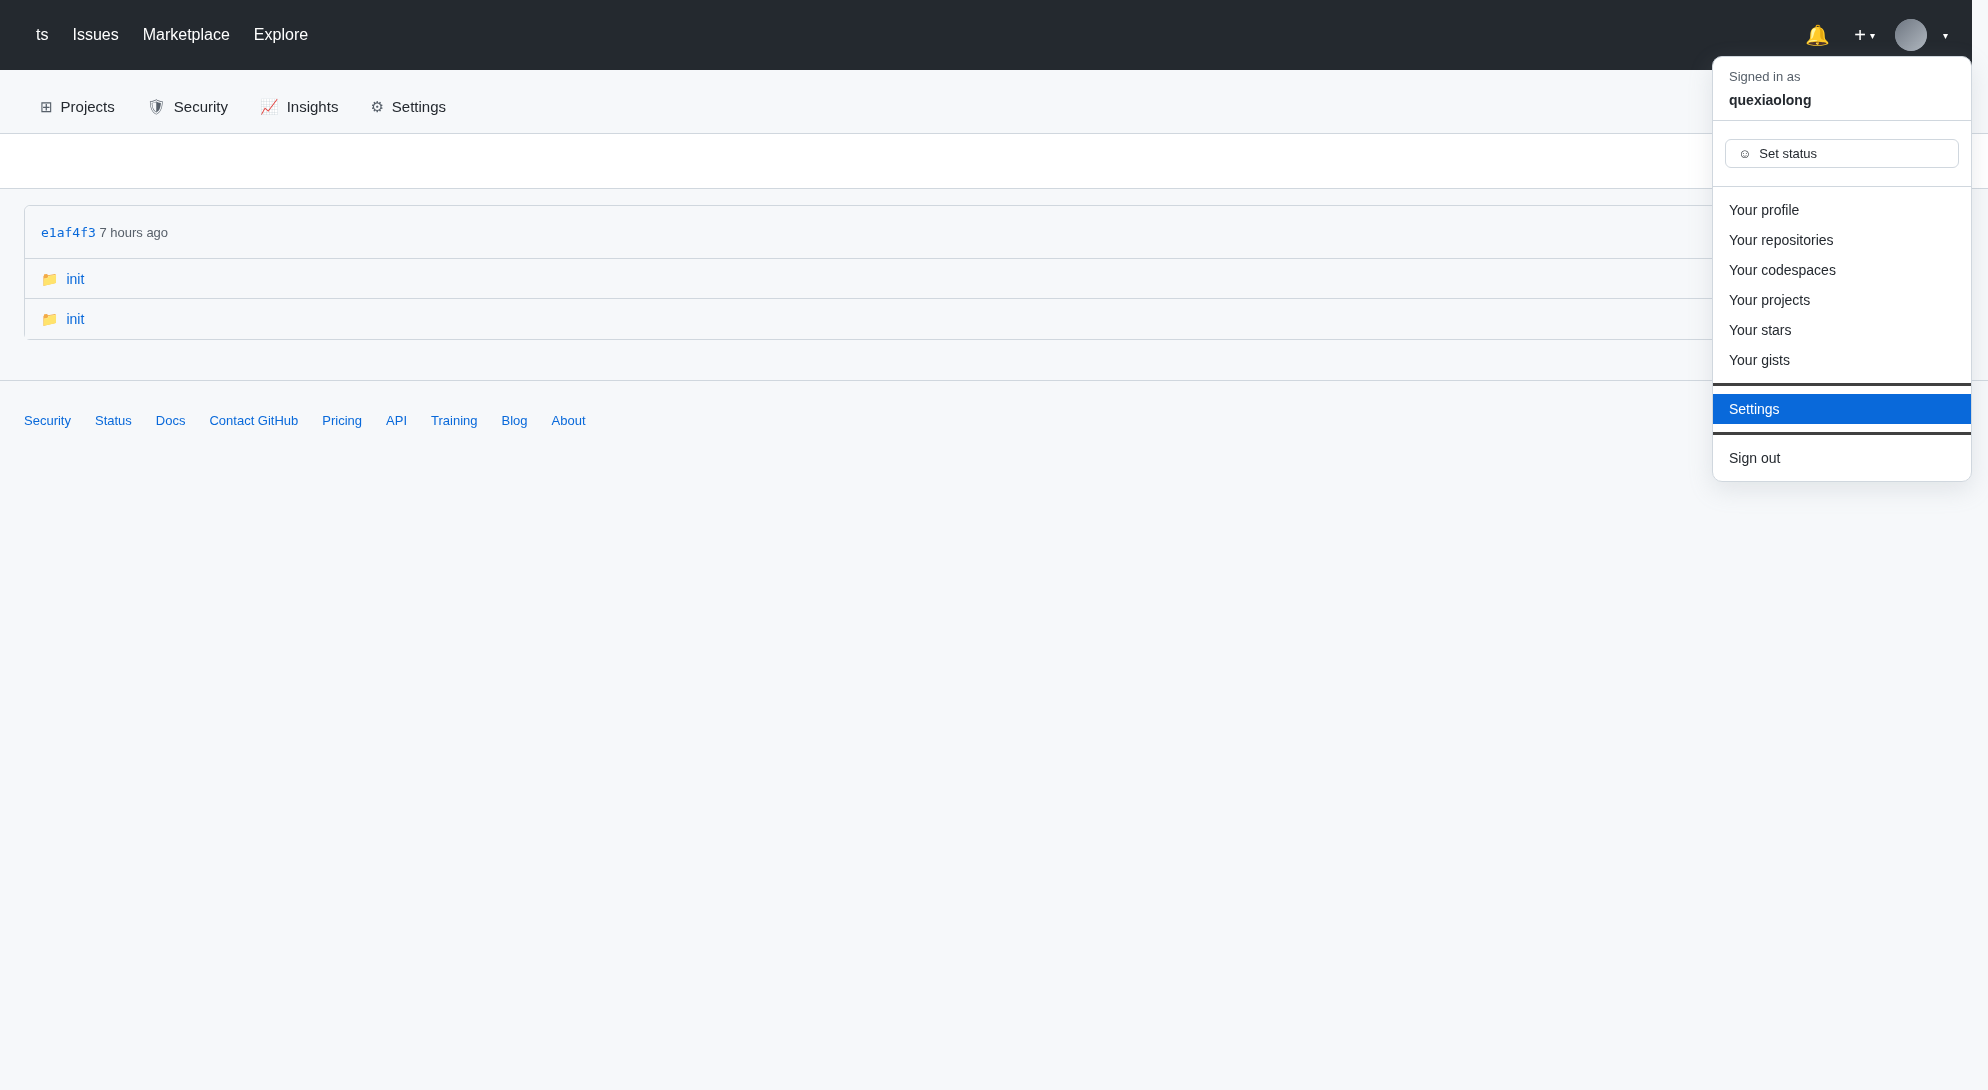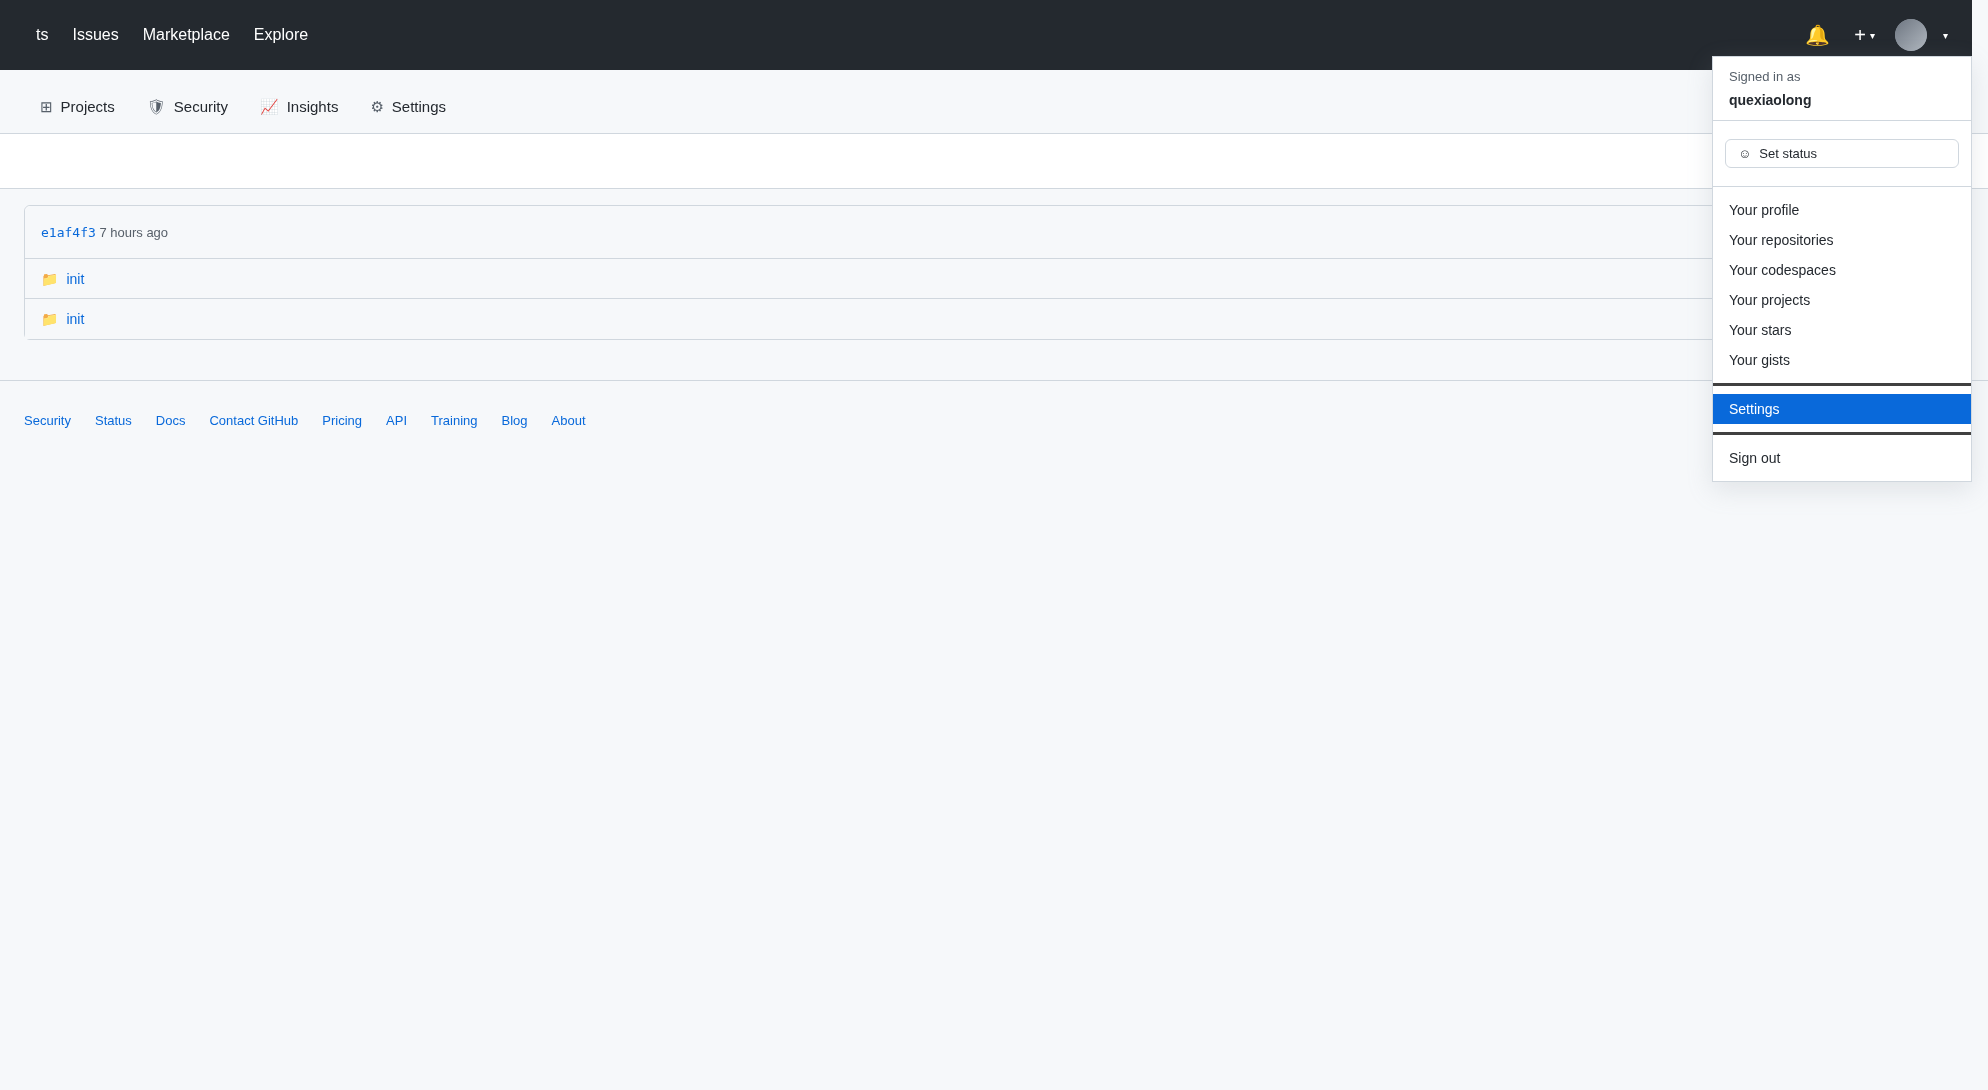--- a/index.html
+++ b/index.html
@@ -204,21 +204,21 @@
       text-decoration: none;
       cursor: pointer;
     }
     .dropdown-menu {
       position: fixed;
       top: 56px;
       right: 16px;
       width: 260px;
       background: #fff;
       border: 1px solid #d0d7de;
-      border-radius: 0;
+      border-radius: 10px;
       box-shadow: 0 8px 24px rgba(140,149,159,0.2);
       z-index: 300;
       overflow: hidden;
     }
     .dropdown-header {
       padding: 12px 16px;
       border-bottom: 1px solid #d0d7de;
     }
     .dropdown-signed-as {
       font-size: 13px;

